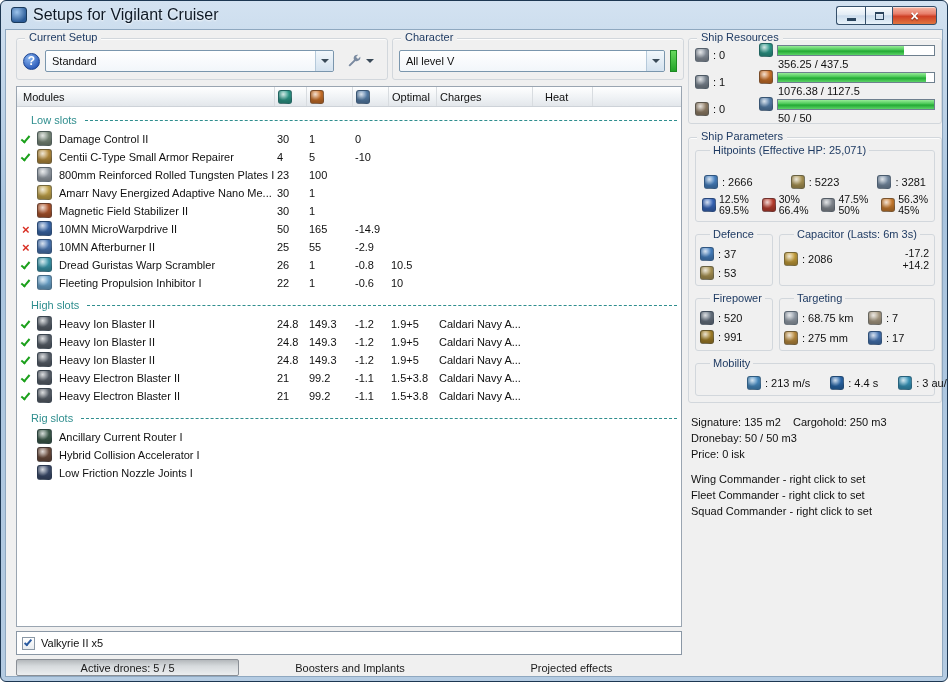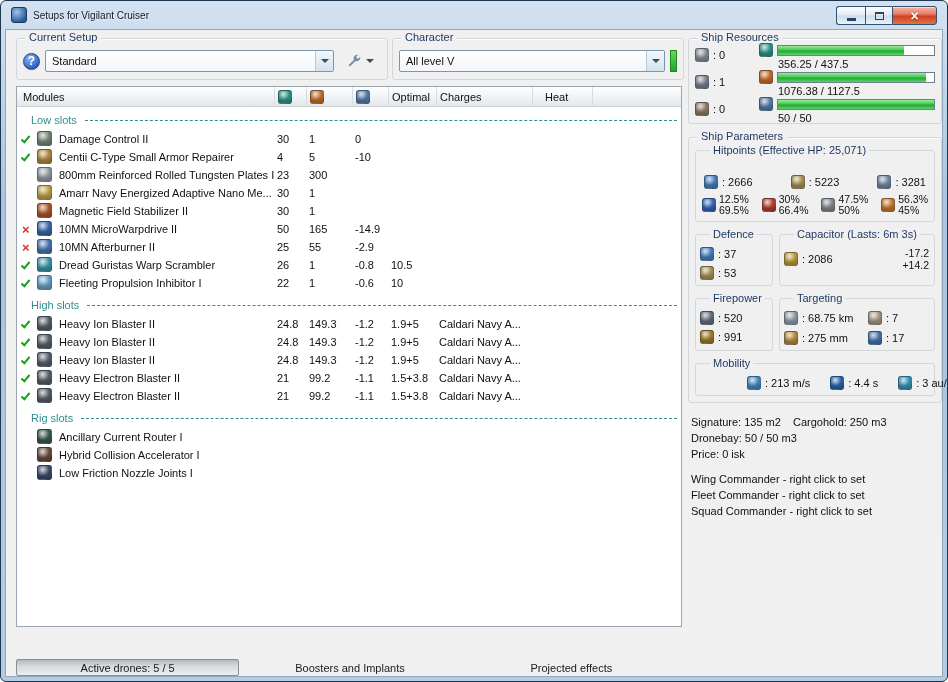--- a/index.html
+++ b/index.html
@@ -23,21 +23,21 @@
   }
   .titlebar{
     position:absolute;left:0;top:0;right:0;height:28px;
     display:flex;align-items:center;padding-left:10px;gap:6px;
   }
   .app-icon{
     width:16px;height:16px;border-radius:3px;flex:0 0 auto;
     background:radial-gradient(circle at 35% 30%, #9cc4ec, #2a5a96 75%);
     border:1px solid #1a3a5c;
   }
-  .title{font-size:10px;color:#0d1825;text-shadow:0 1px 2px rgba(255,255,255,.85);white-space:nowrap;}
+  .title{font-size:16px;color:#0d1825;text-shadow:0 1px 2px rgba(255,255,255,.85);white-space:nowrap;}
   .caption-buttons{position:absolute;top:5px;right:10px;display:flex;}
   .cbtn{
     height:19px;border:1px solid #35506b;display:flex;align-items:center;justify-content:center;
     box-shadow:inset 0 1px 0 rgba(255,255,255,.55);
   }
   .cbtn.min{width:29px;border-radius:3px 0 0 3px;border-right:none;
     background:linear-gradient(#fbfdfe,#e2ecf5 45%,#cbdcec 52%,#e8f2fa);}
   .cbtn.max{width:27px;border-right:none;
     background:linear-gradient(#fbfdfe,#e2ecf5 45%,#cbdcec 52%,#e8f2fa);}
   .cbtn.close{width:45px;border-radius:0 3px 3px 0;
@@ -242,21 +242,21 @@
             <span class="cell num"></span>
             <span class="cell num"></span>
             <span class="cell num"></span>
             <span class="cell fill"></span>
           </div>
           <div class="trow">
             <span class="cell stat"></span>
             <span class="cell icn"><span class="gicon mod" style="--c: #9aa2ab;"></span></span>
             <span class="cell name">800mm Reinforced Rolled Tungsten Plates I</span>
             <span class="cell num">23</span>
-            <span class="cell num">300</span>
+            <span class="cell num">100</span>
             <span class="cell num"></span>
             <span class="cell num"></span>
             <span class="cell num"></span>
             <span class="cell num"></span>
             <span class="cell fill"></span>
           </div>
           <div class="trow">
             <span class="cell stat"></span>
             <span class="cell icn"><span class="gicon mod" style="--c: #c7a84e;"></span></span>
             <span class="cell name">Amarr Navy Energized Adaptive Nano Me...</span>
@@ -428,20 +428,28 @@
             <span class="cell num"></span>
             <span class="cell num"></span>
             <span class="cell num"></span>
             <span class="cell num"></span>
             <span class="cell num"></span>
             <span class="cell fill"></span>
           </div>
         </div>
     </div>
 
+    <div class="drone-box">
+      <div class="drone-item">
+        <span class="checkbox">
+            <span class="cbchk"></span>
+          </span>
+        <span>Valkyrie II x5</span>
+      </div>
+    </div>
 
     <div class="bottom-bar">
       <div class="bpanel drones-bar">
           <span>Active drones: 5 / 5</span>
         </div>
       <div class="bpanel">
           <span>Boosters and Implants</span>
         </div>
       <div class="bpanel">
           <span>Projected effects</span>

